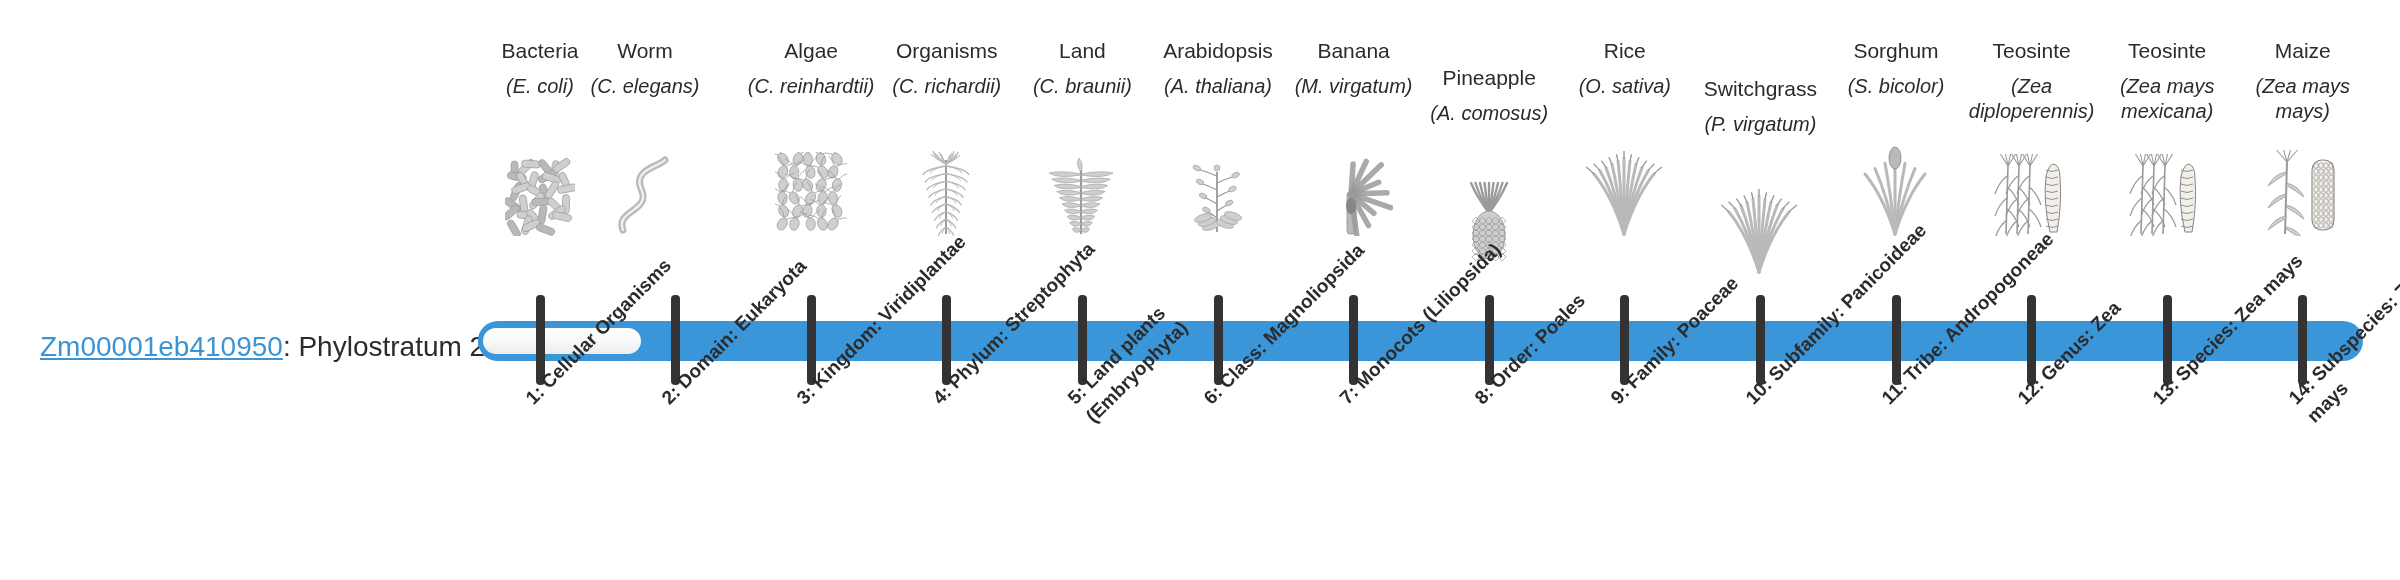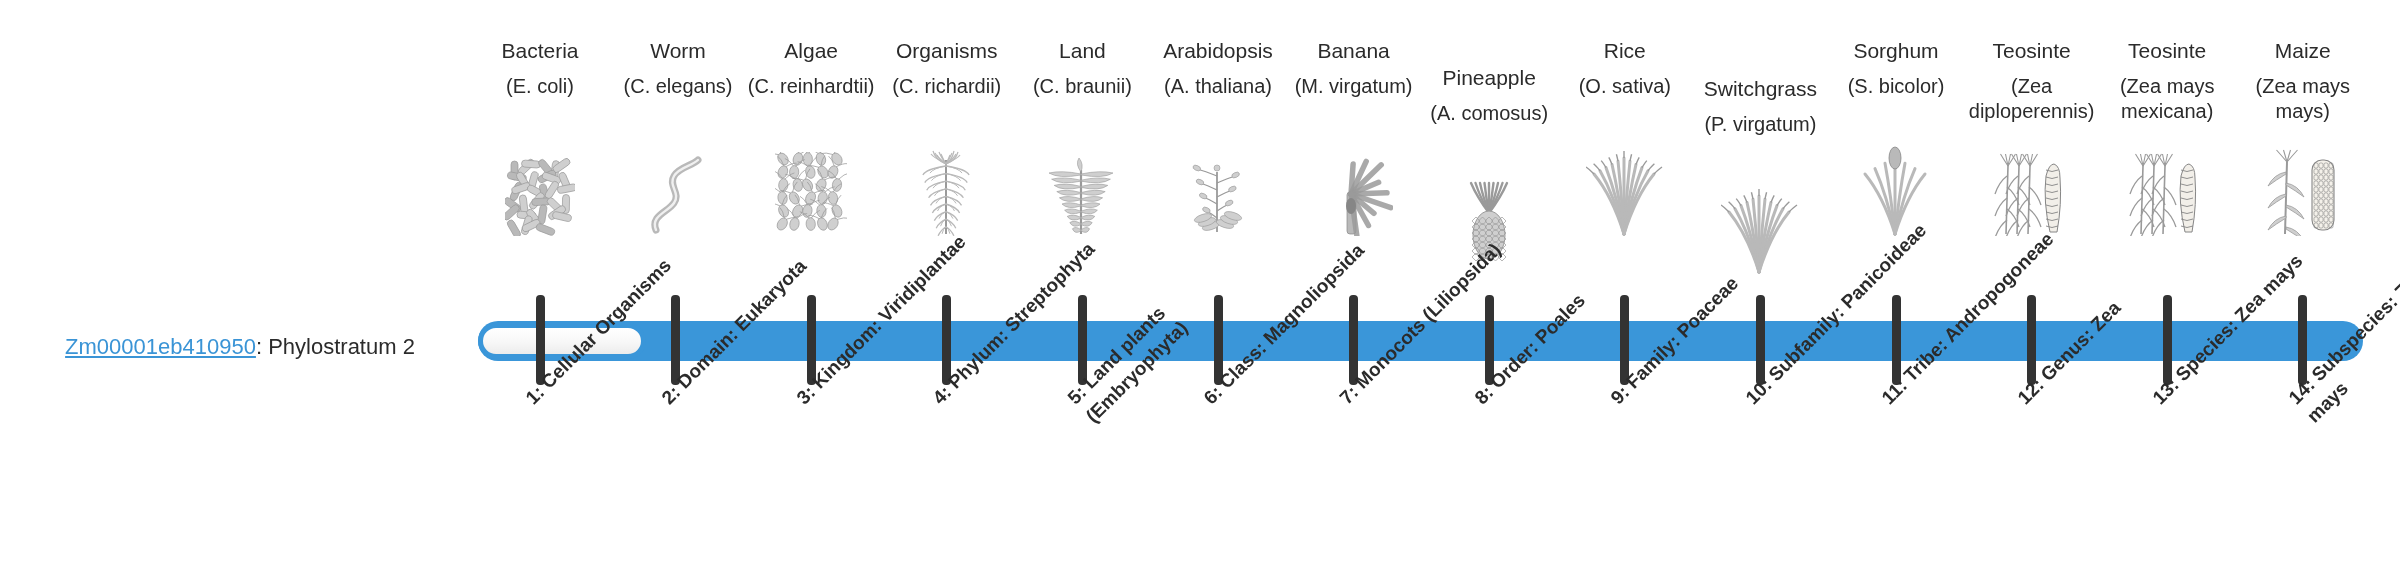--- a/index.html
+++ b/index.html
@@ -12,22 +12,22 @@
     overflow:hidden;
     position:relative;
   }
   #figure{position:absolute;left:0;top:0;width:2400px;height:580px;}
 
   
   .gene-label{
     position:absolute;
     left:40px; top:333px;
     width:400px;
-    text-align:center;
-    font-size:22px;
+    text-align:left;
+    font-size:28px;
     line-height:28px;
     white-space:nowrap;
     color:#2b2b2b;
   }
   .gene-link{
     color:#3a94d6;
     text-decoration:underline;
     cursor:pointer;
   }
 
@@ -42,20 +42,21 @@
     font-size:21px;
     line-height:26px;
     color:#2b2b2b;
     white-space:nowrap;
     overflow:visible;
   }
   .col .latin{
     margin-top:10px;
     font-size:20px;
     line-height:25px;
+    font-style:italic;
     color:#2b2b2b;
   }
   .col .art{
     position:absolute;
     left:0; top:112px;
     width:136px; height:86px;
     display:flex;
     align-items:flex-end;
     justify-content:center;
   }
@@ -153,21 +154,21 @@
             <rect x="33.995251947275335" y="52.98002926960928" width="7" height="19" rx="3.5" fill="#b9b9b9" stroke="#9a9a9a" stroke-width="0.7" transform="rotate(9 37.495251947275335 61.98002926960928)"></rect>
             <rect x="48.99998947103682" y="51.33364668509887" width="7" height="19" rx="3.5" fill="#cfcfcf" stroke="#9a9a9a" stroke-width="0.7" transform="rotate(56 52.49998947103682 60.33364668509887)"></rect>
             <rect x="54.00710595543712" y="55.70706061933398" width="7" height="19" rx="3.5" fill="#cfcfcf" stroke="#9a9a9a" stroke-width="0.7" transform="rotate(103 57.50710595543712 64.70706061933399)"></rect>
             <rect x="5.655645558650439" y="68.22646259044134" width="7" height="19" rx="3.5" fill="#b9b9b9" stroke="#9a9a9a" stroke-width="0.7" transform="rotate(150 9.155645558650438 77.22646259044134)"></rect>
             <rect x="18.451764258747755" y="63.719204487599384" width="7" height="19" rx="3.5" fill="#cfcfcf" stroke="#9a9a9a" stroke-width="0.7" transform="rotate(17 21.951764258747755 72.71920448759938)"></rect>
             <rect x="23.07725097048051" y="64.36127329833216" width="7" height="19" rx="3.5" fill="#cfcfcf" stroke="#9a9a9a" stroke-width="0.7" transform="rotate(64 26.57725097048051 73.36127329833216)"></rect>
             <rect x="37.44295093042766" y="68.70307733873055" width="7" height="19" rx="3.5" fill="#b9b9b9" stroke="#9a9a9a" stroke-width="0.7" transform="rotate(111 40.94295093042766 77.70307733873055)"></rect>
           </svg>
         </div>
       </div>
-      <div class="col" style="left: 610px;">
+      <div class="col" style="left: 577px;">
         <div class="common">Worm</div>
         <div class="latin">(C. elegans)</div>
         <div class="art">
           <svg width="60" height="80" viewBox="0 0 60 80">
             <path d="M8 74 C 2 60, 20 56, 26 47 C 33 37, 20 30, 26 20 C 31 11, 44 10, 50 4" fill="none" stroke="#b9b9b9" stroke-width="7" stroke-linecap="round"></path>
         <path d="M8 74 C 2 60, 20 56, 26 47 C 33 37, 20 30, 26 20 C 31 11, 44 10, 50 4" fill="none" stroke="#f0f0f0" stroke-width="2.4" stroke-linecap="round"></path>
           </svg>
         </div>
       </div>
       <div class="col" style="left: 743.2px;">

